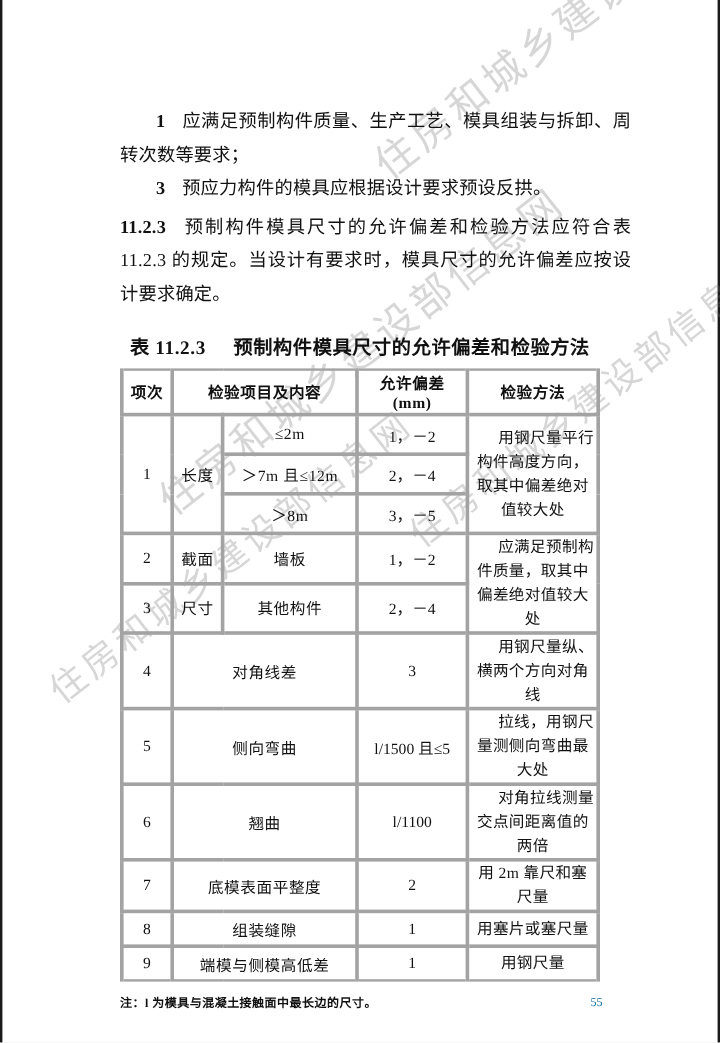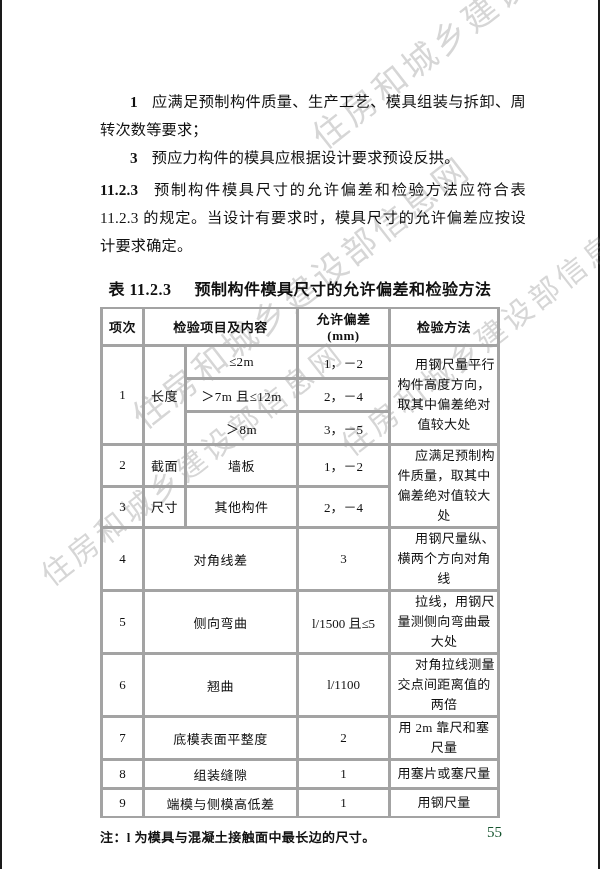--- a/index.html
+++ b/index.html
@@ -117,33 +117,33 @@
     padding-right: 6px;
     line-height: 20px;
     text-indent: 22px;
     font-weight: bold;
     letter-spacing: 0.3px;
   }
   .bold-cell { font-weight: bold; letter-spacing: 0.5px; }
   .ital { }
 
   .note {
-    font-size: 13px;
+    font-size: 10px;
     font-weight: bold;
     letter-spacing: 0.4px;
     padding-left: 100px;
     margin: 0;
   }
 
   .pageno {
     position: absolute;
     right: 98px;
     bottom: 28px;
-    font-size: 15px;
-    color: #14532d;
+    font-size: 10px;
+    color: #0369a1;
     z-index: 10;
   }
 </style>
 </head>
 <body>
 
 <div class="page">
 
   <div class="page-border"></div>
 

